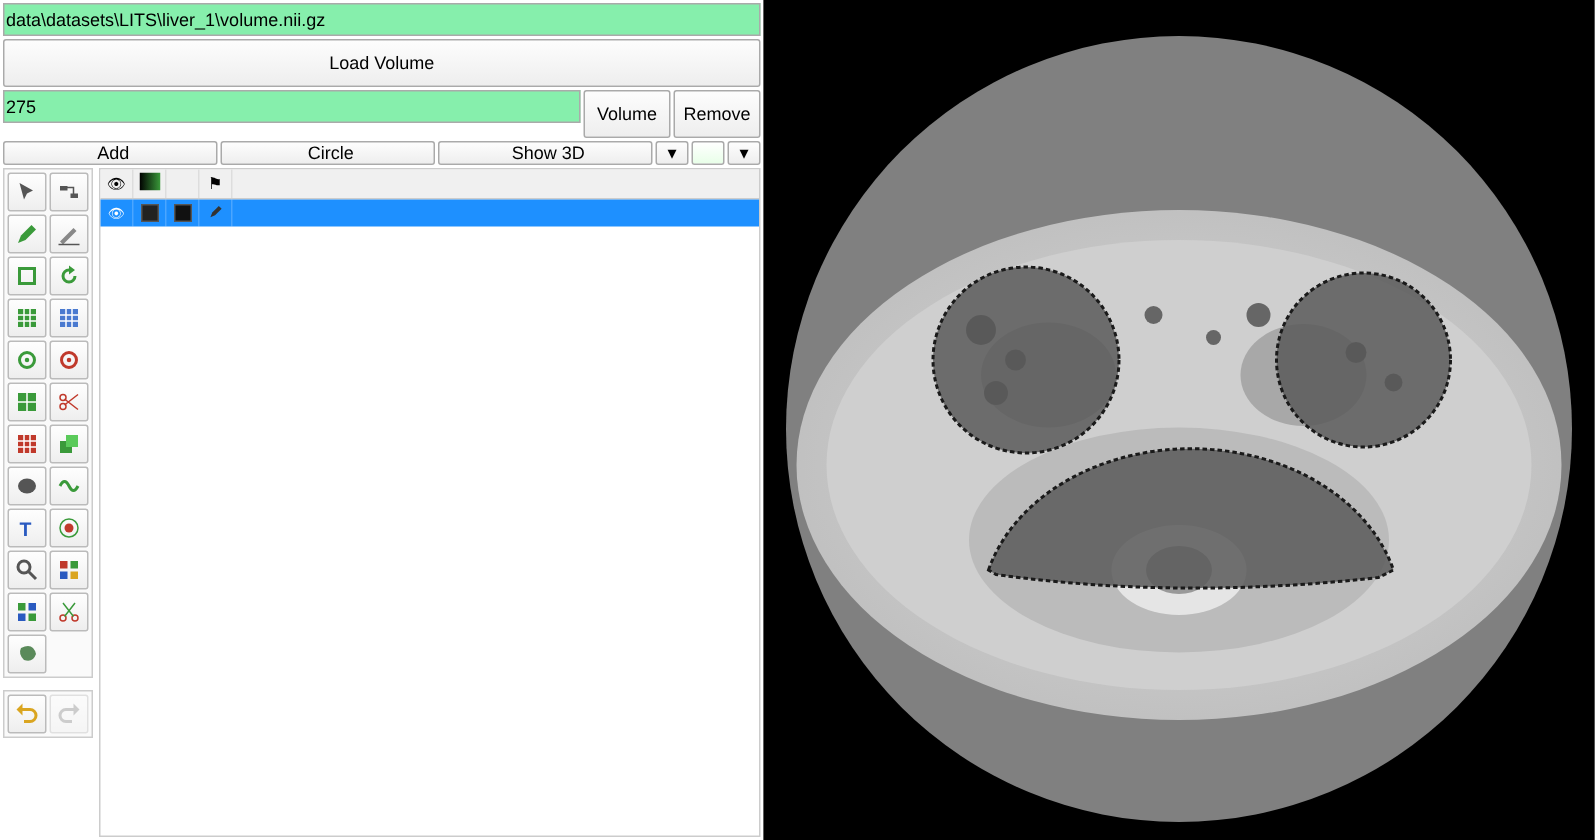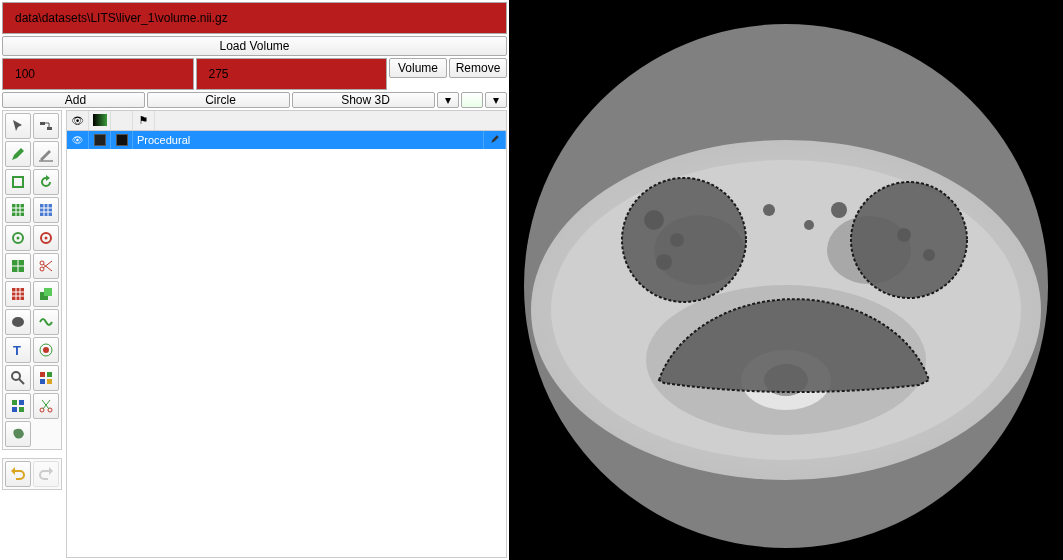--- a/index.html
+++ b/index.html
@@ -22,32 +22,32 @@
     gap: 2px;
   }
   .right-panel {
     width: 554px;
     height: 560px;
     background: #000;
     position: relative;
   }
   input[type=text] {
     border: 1px solid #aaa;
-    padding: 3px 12px;
+    padding: 3px 1px;
     font-size: 12px;
-    background: #b91c1c;
-    height: 32px;
+    background: #86efac;
+    height: 22px;
   }
   .btn {
     border: 1px solid #aaa;
     background: linear-gradient(#fdfdfd,#eee);
     padding: 3px 8px;
     font-size: 12px;
     cursor: pointer;
-    height: 20px;
+    height: 32px;
     display: inline-flex;
     align-items: center;
     justify-content: center;
     gap: 4px;
     border-radius: 2px;
   }
   .row { display: flex; gap: 2px; }
   .path-row input { flex: 1; }
   .load-row .btn { flex: 1; }
   .params-row input { flex: 1; min-width: 0; }
@@ -128,21 +128,20 @@
 
   <div class="row path-row">
     <input type="text" value="data\datasets\LITS\liver_1\volume.nii.gz" style="">
   </div>
 
   <div class="row load-row">
     <button class="btn">Load Volume</button>
   </div>
 
   <div class="row params-row">
-    <input type="text" value="100" style="">
     <input type="text" value="275" style="">
     <button class="btn">Volume</button>
     <button class="btn">Remove</button>
   </div>
 
   <div class="row action-row">
     <button class="btn">
       <span>
         <svg viewBox="0 0 16 16">
             <path d="M7 2h2v5h5v2H9v5H7V9H2V7h5z" fill="#2a8a2a"></path>
@@ -366,21 +365,20 @@
       <div class="layer-row">
         <div class="lr-cell" style="width:22px">
           <span style="font-size:9px">👁</span>
         </div>
         <div class="lr-cell" style="width:22px">
           <span class="swatch"></span>
         </div>
         <div class="lr-cell" style="width:22px">
           <span class="swatch" style="background:#111"></span>
         </div>
-        <div class="lr-cell name-col">Procedural</div>
         <div class="lr-cell" style="width:22px">
           <span>
             <svg width="10" height="10" viewBox="0 0 16 16">
                 <path d="M2 14l2-5 7-7 3 3-7 7z" fill="#333"></path>
               </svg>
           </span>
         </div>
       </div>
     </div>
   </div>

